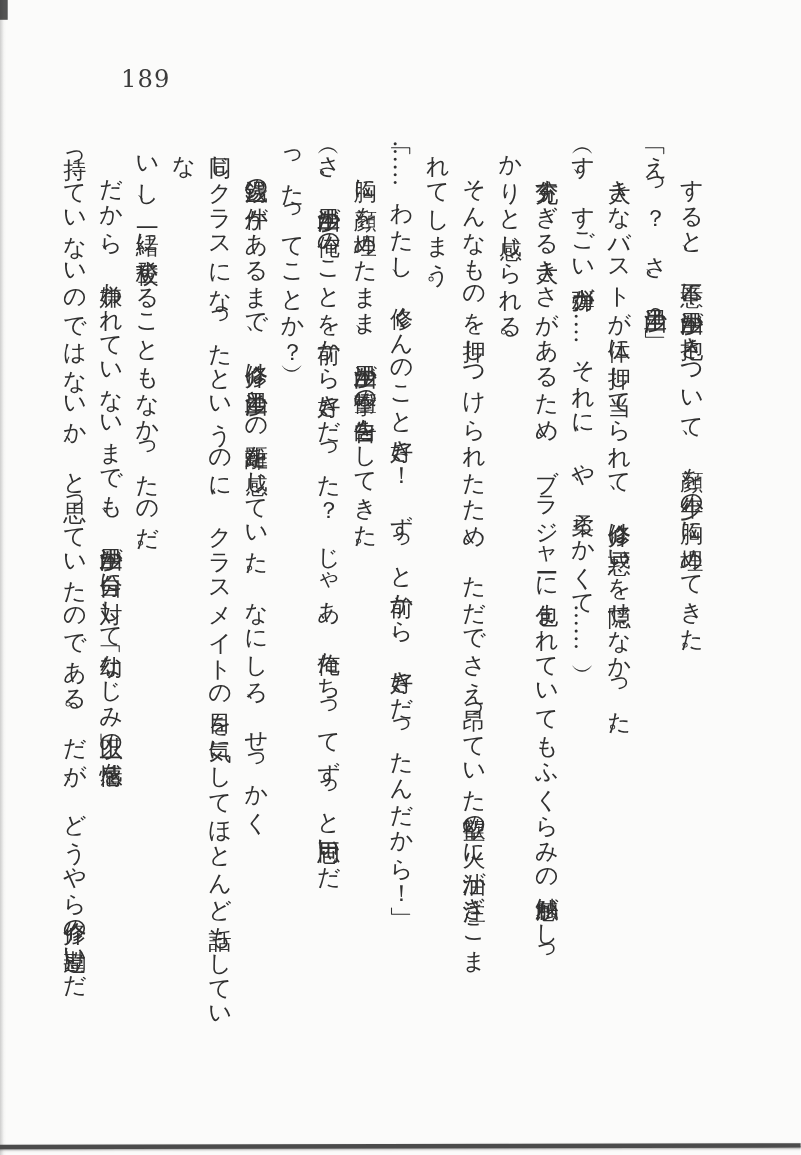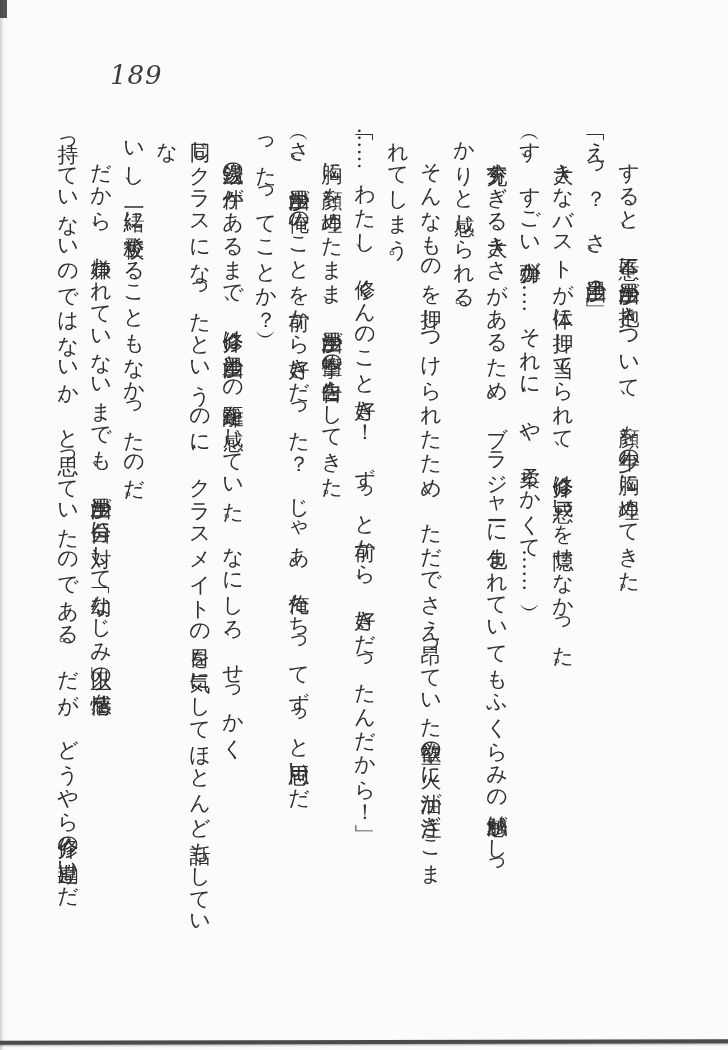--- a/index.html
+++ b/index.html
@@ -33,22 +33,21 @@
     position: absolute;
     left: -4px; top: 1040px;
     width: 740px; height: 4px;
     background: #4b4b4b;
     transform: rotate(-0.12deg);
     box-shadow: 0 1px 2px rgba(60,60,60,0.45);
   }
   .page-number {
     position: absolute;
     left: 110px; top: 60px;
-    font-size: 26px;
-    font-style: italic;
+    font-size: 22px;
     color: #3b3b3b;
     letter-spacing: 1px;
   }
   .text-block {
     position: absolute;
     top: 127px;
     right: 83px;
     height: 810px;
     writing-mode: vertical-rl;
     text-orientation: mixed;

